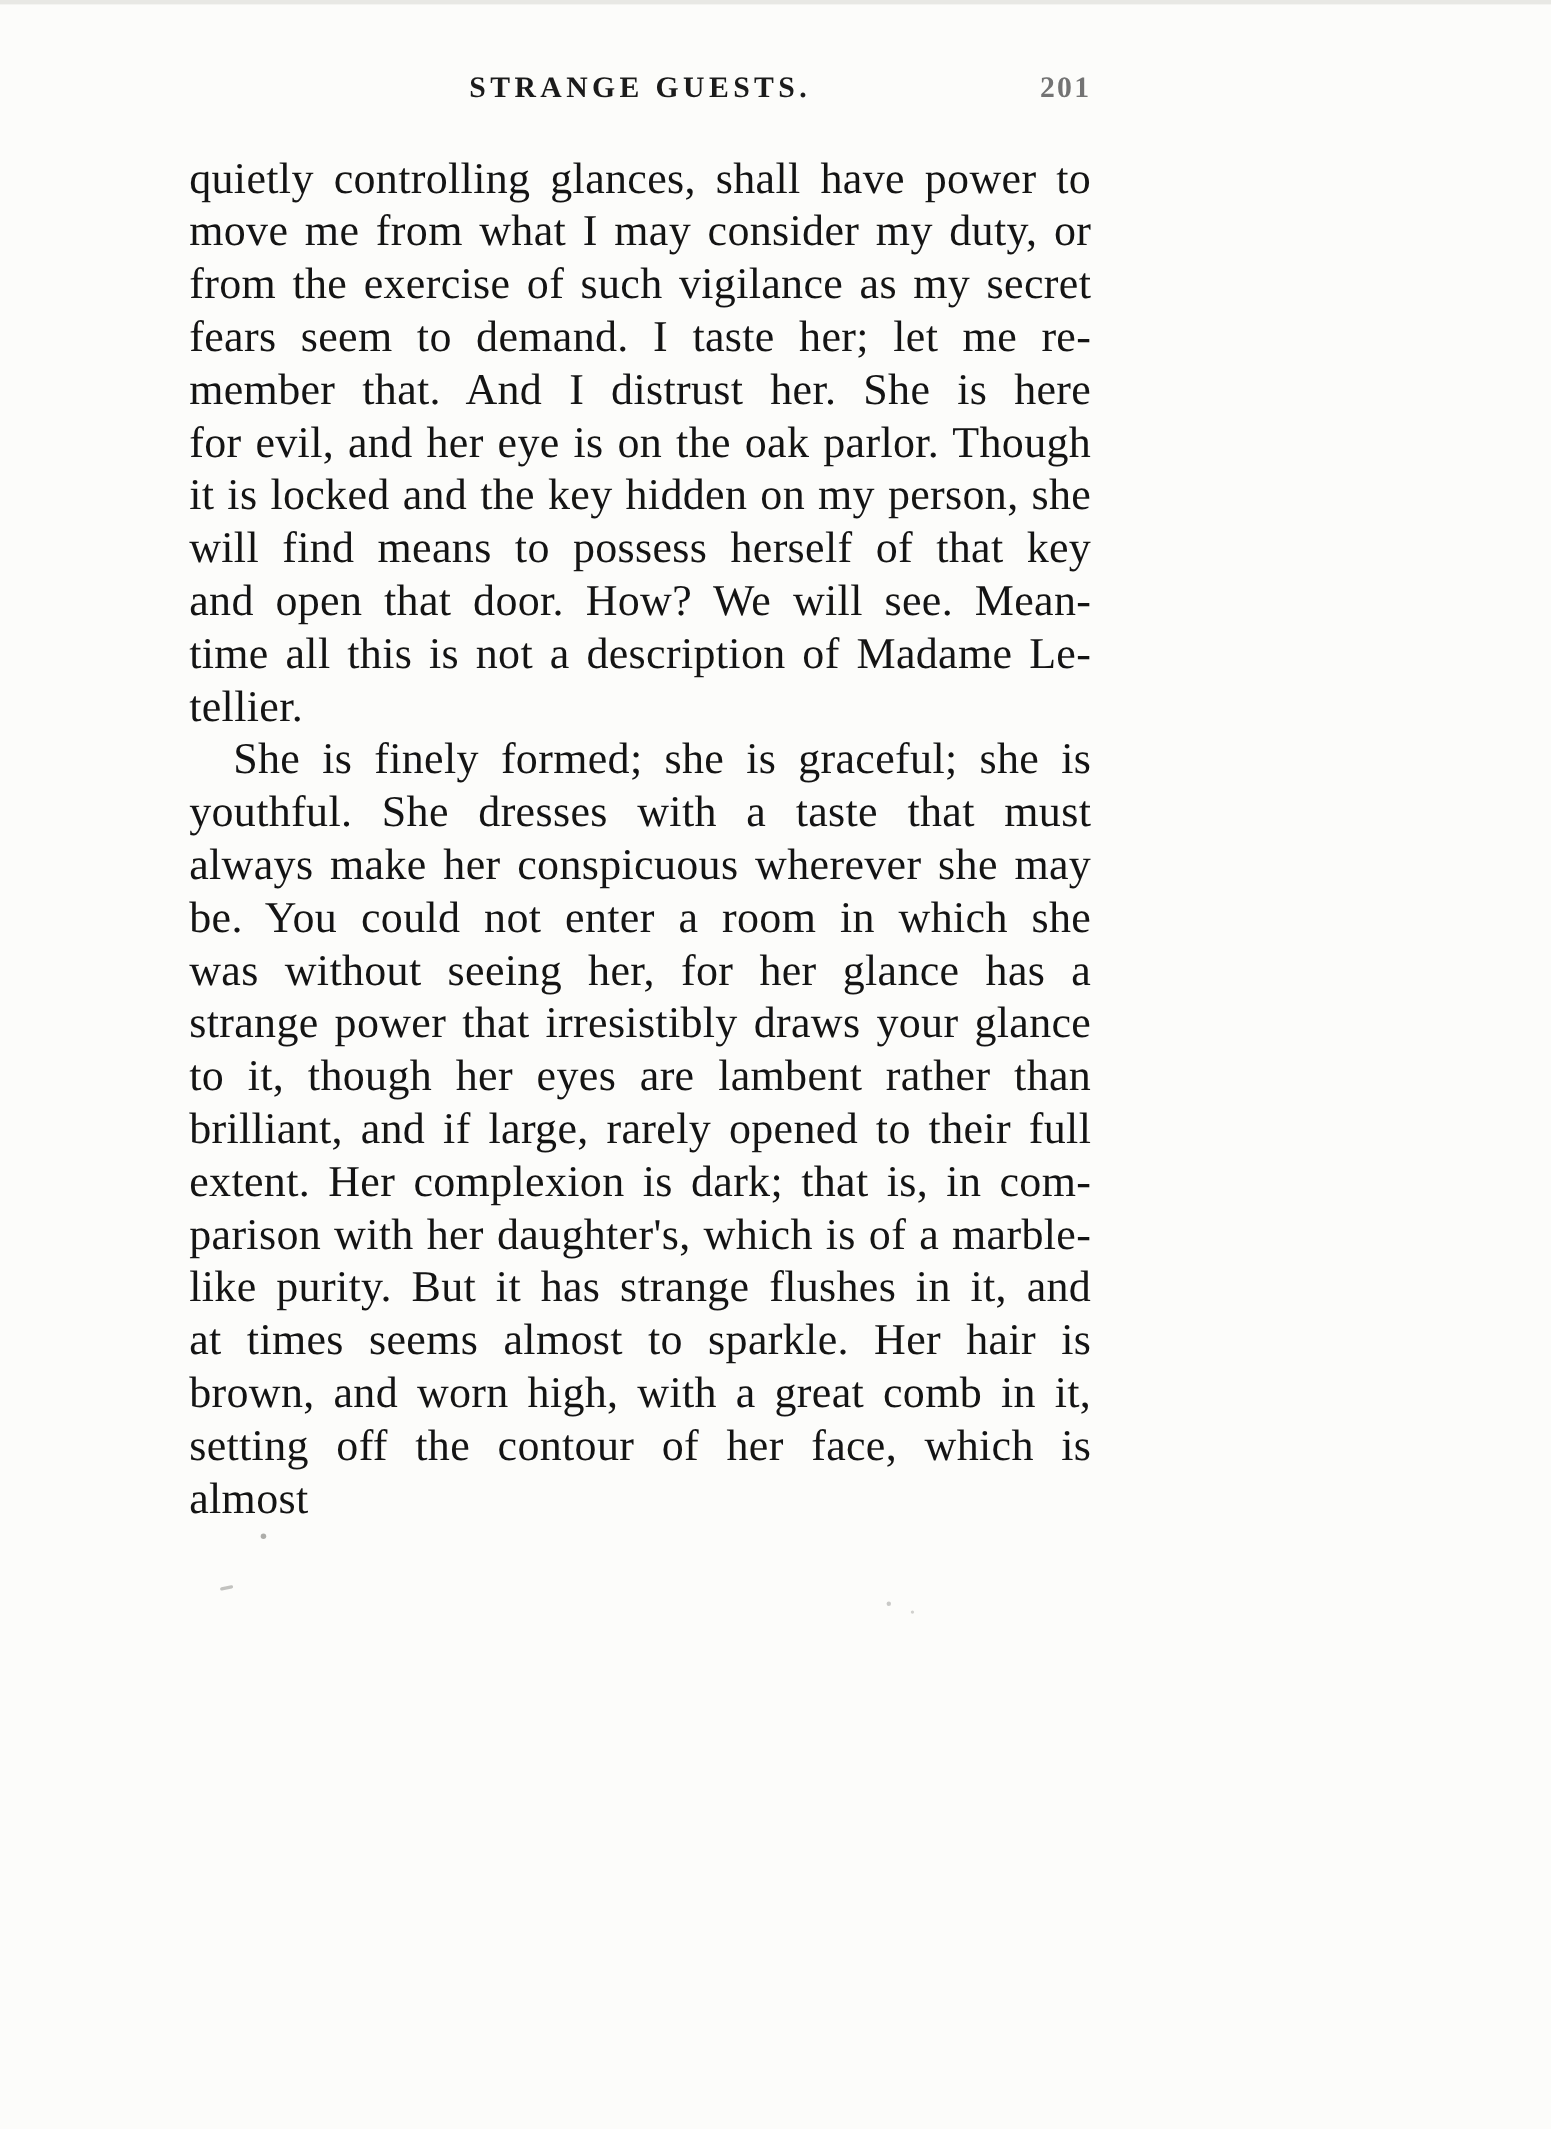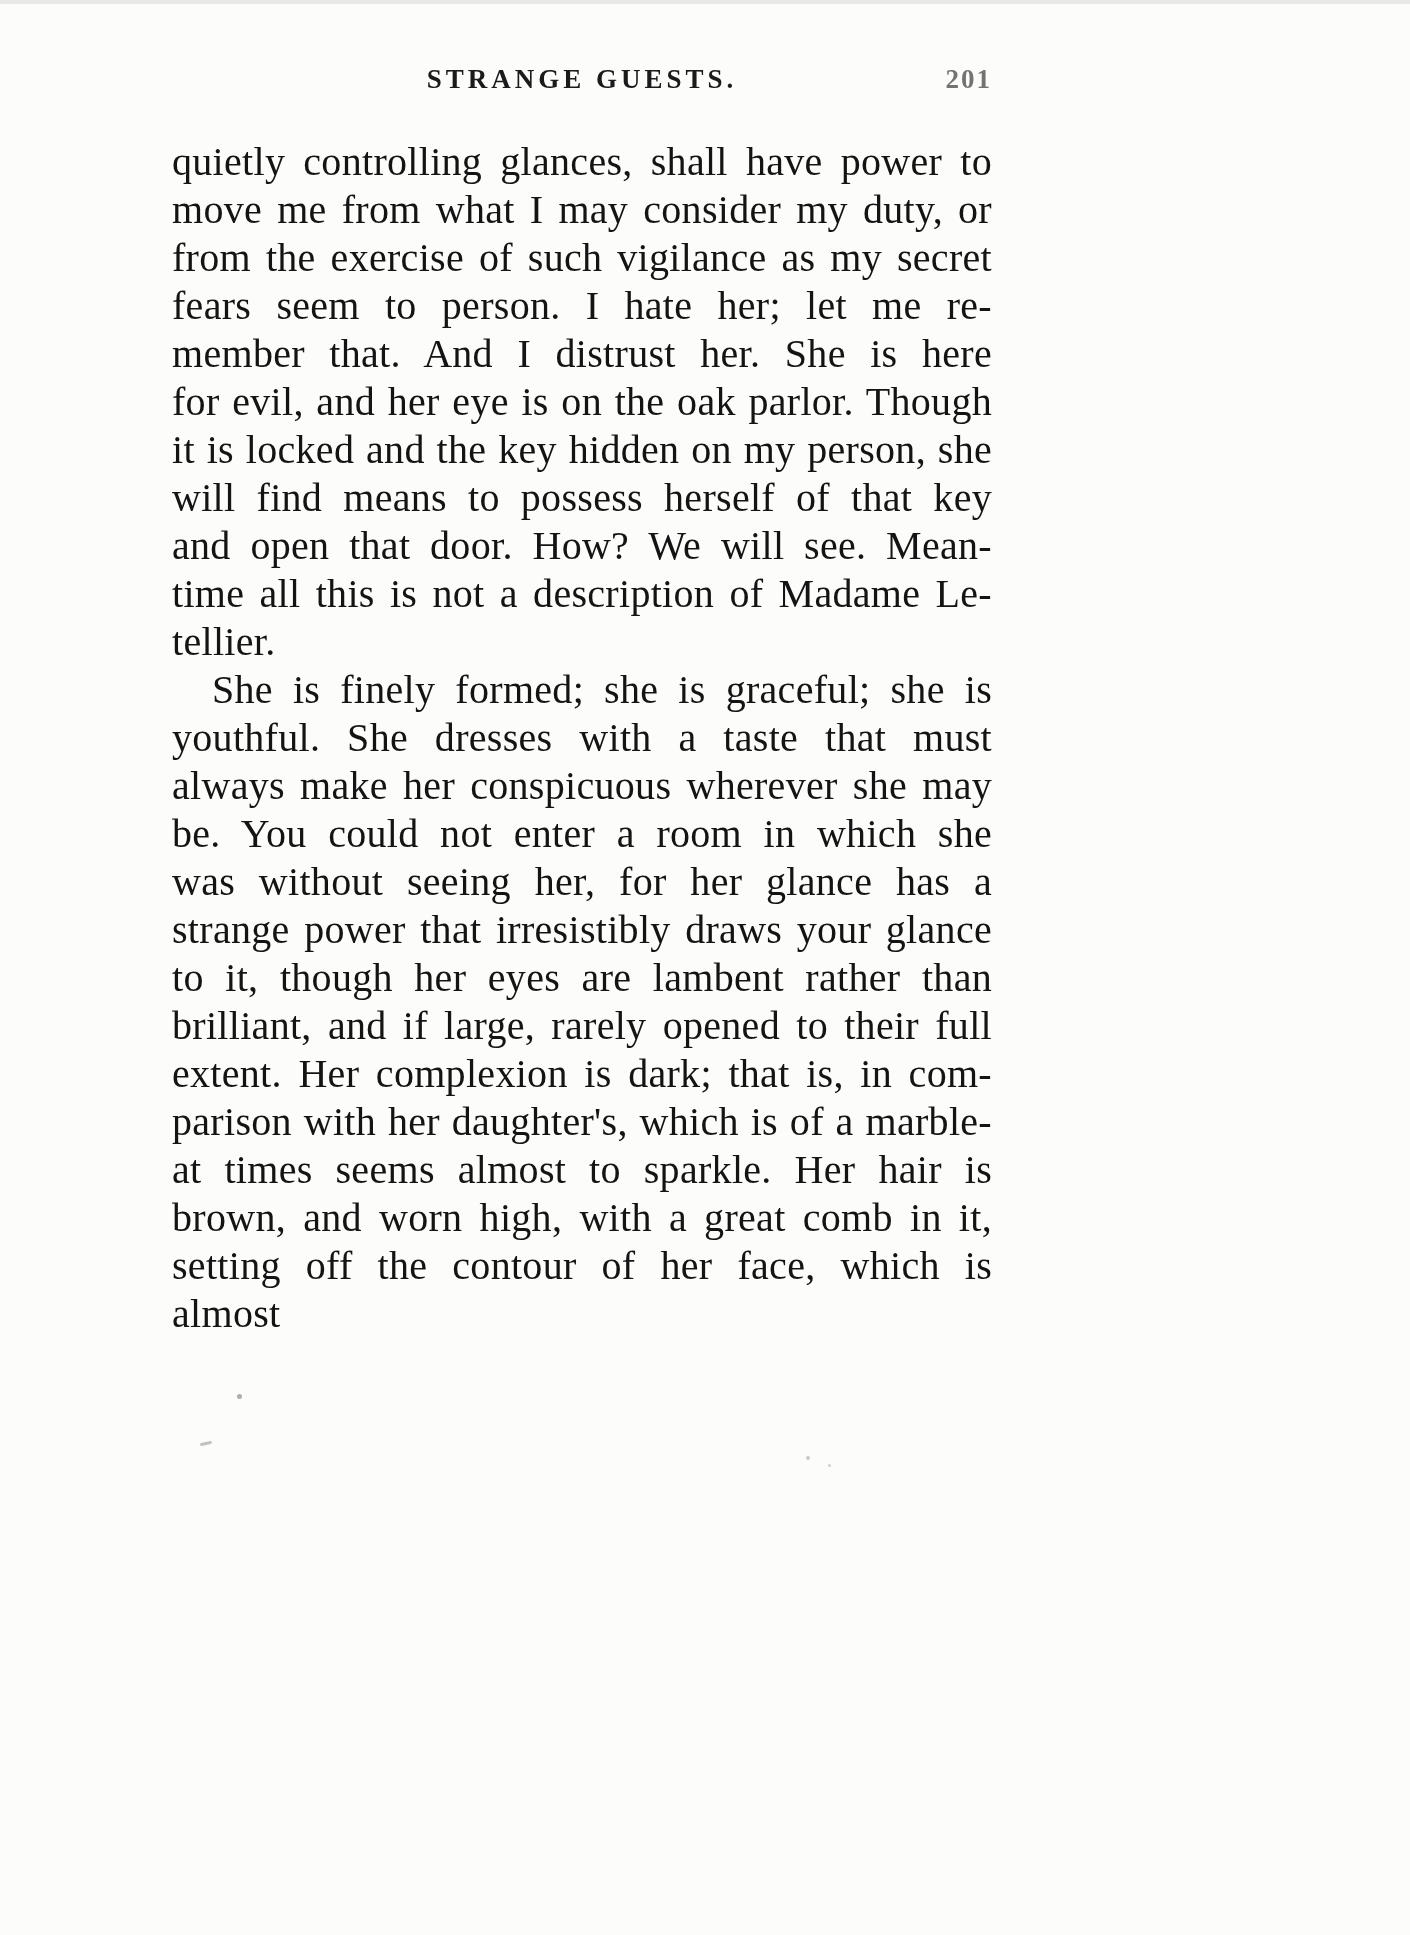--- a/index.html
+++ b/index.html
@@ -82,38 +82,39 @@
 <div class="sheet">
   <div class="text-col">
     <div class="page-header">
       <span class="running-title">STRANGE GUESTS.</span>
       <span class="page-number">201</span>
     </div>
     <div class="page-body">
         <div class="line">quietly controlling glances, shall have power to</div>
         <div class="line">move me from what I may consider my duty, or</div>
         <div class="line">from the exercise of such vigilance as my secret</div>
-        <div class="line">fears seem to person. I hate her; let me re-</div>
+        <div class="line">fears seem to demand. I taste her; let me re-</div>
         <div class="line">member that. And I distrust her. She is here</div>
         <div class="line">for evil, and her eye is on the oak parlor. Though</div>
         <div class="line">it is locked and the key hidden on my person, she</div>
         <div class="line">will find means to possess herself of that key</div>
         <div class="line">and open that door. How? We will see. Mean-</div>
         <div class="line">time all this is not a description of Madame Le-</div>
         <div class="line short">tellier.</div>
         <div class="line indent">She is finely formed; she is graceful; she is</div>
         <div class="line">youthful. She dresses with a taste that must</div>
         <div class="line">always make her conspicuous wherever she may</div>
         <div class="line">be. You could not enter a room in which she</div>
         <div class="line">was without seeing her, for her glance has a</div>
         <div class="line">strange power that irresistibly draws your glance</div>
         <div class="line">to it, though her eyes are lambent rather than</div>
         <div class="line">brilliant, and if large, rarely opened to their full</div>
         <div class="line">extent. Her complexion is dark; that is, in com-</div>
         <div class="line">parison with her daughter's, which is of a marble-</div>
+        <div class="line">like purity. But it has strange flushes in it, and</div>
         <div class="line">at times seems almost to sparkle. Her hair is</div>
         <div class="line">brown, and worn high, with a great comb in it,</div>
         <div class="line">setting off the contour of her face, which is almost</div>
       </div>
   </div>
 
   <div class="scan-artifact artifact-dot-1"></div>
   <div class="scan-artifact artifact-dash-1"></div>
   <div class="scan-artifact artifact-dot-2"></div>
   <div class="scan-artifact artifact-dot-3"></div>

